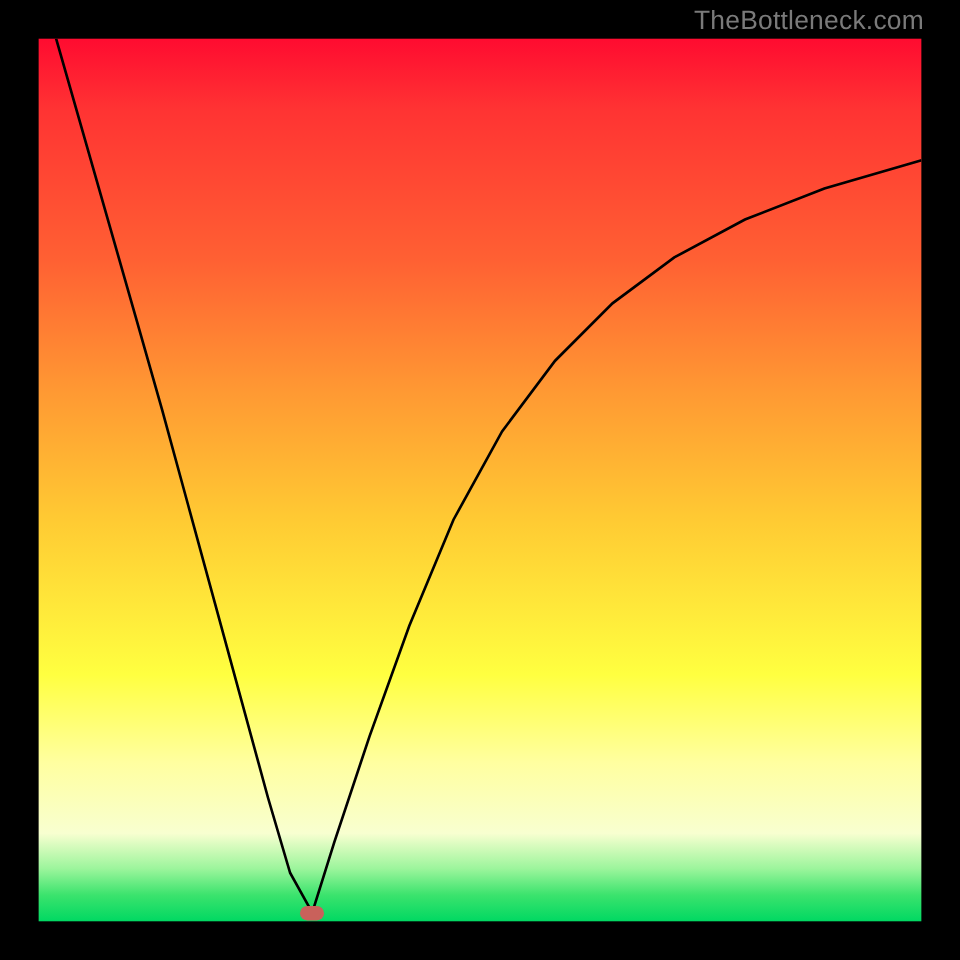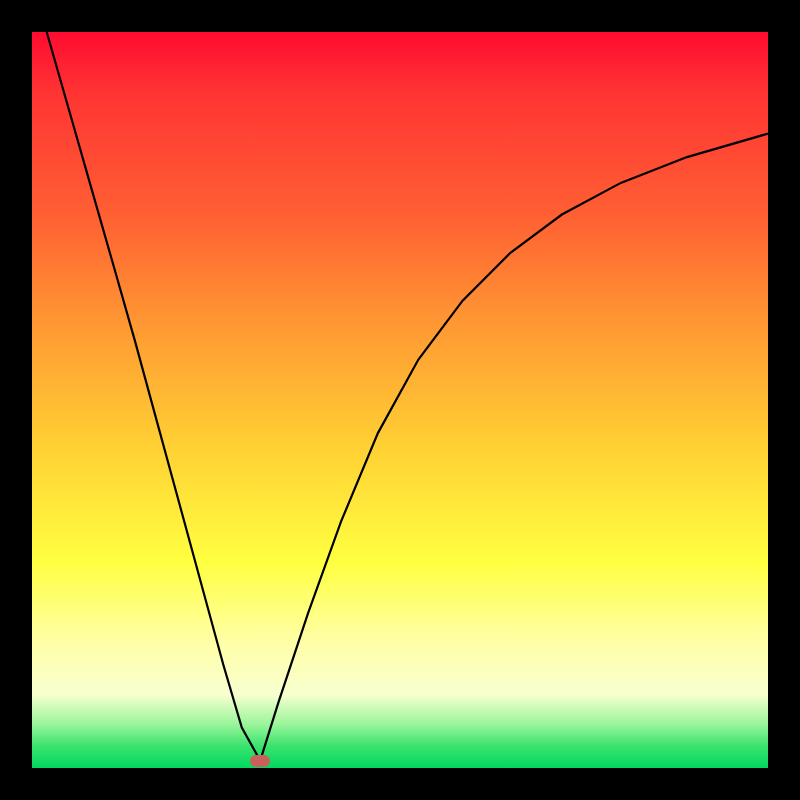--- a/index.html
+++ b/index.html
@@ -71,20 +71,21 @@
     color: #7a7a7a;
     font-size: 22px;
     font-weight: 400;
     letter-spacing: 0.2px;
   }
 </style>
 </head>
 <body>
 
 <div class="frame">
+  <div class="watermark">TheBottleneck.com</div>
 
   <div class="plot-area">
     <div class="gradient"></div>
 
     <svg class="curve-layer" viewBox="0 0 736 736" preserveAspectRatio="none">
       <path fill="none" stroke="#000" stroke-width="2.2" d="M14.7 0.0 L36.8 77.3 L58.9 154.6 L81.0 231.8 L103.0 309.1 L125.1 390.1 L147.2 471.0 L169.3 552.0 L191.4 633.0 L209.8 695.5 L228.2 728.6"></path>
       <path fill="none" stroke="#000" stroke-width="2.2" d="M228.2 728.6 L246.6 669.8 L276.0 581.4 L309.1 489.4 L345.9 401.1 L386.4 327.5 L430.6 268.6 L478.4 220.8 L529.9 182.5 L588.8 150.9 L655.0 125.1 L736.0 101.6"></path>
     </svg>
 
     <div class="marker" style="left: 228.16px; top: 728.64px; background: rgb(201, 97, 91);"></div>

